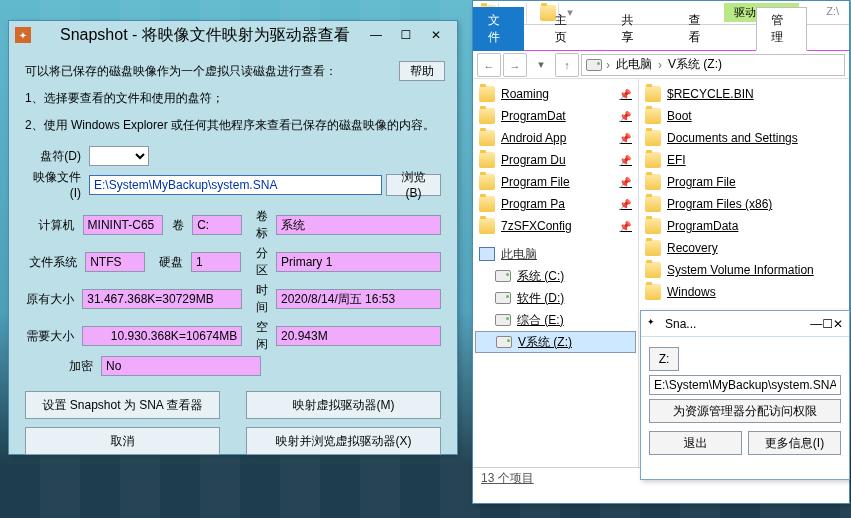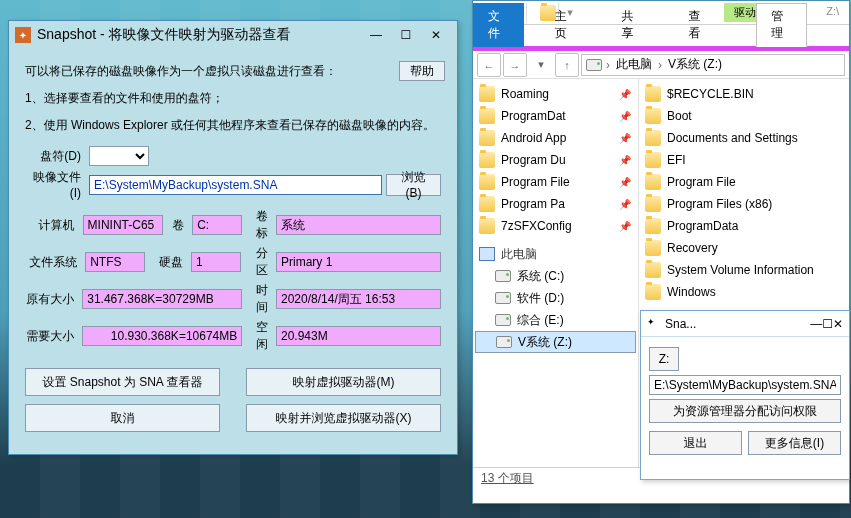--- a/index.html
+++ b/index.html
@@ -7,52 +7,52 @@
 body::before { content:""; position:absolute; inset:0; background:
   repeating-linear-gradient(90deg, rgba(255,255,255,0.02) 0 40px, rgba(255,255,255,0.05) 40px 80px);
 }
 
 .window { position: absolute; background: #fff; border: 1px solid #5a9bd4; box-shadow: 2px 2px 5px rgba(0,0,0,0.2); font-size: 12px; color: #000; }
 
 
 #win1 { left: 8px; top: 20px; width: 450px; height: 435px; background: #bde0e8; border-color: #4a8db4; }
 .titlebar { display:flex; align-items:center; height:28px; padding:0 6px; background:#bde0e8; }
 .titlebar .ticon { width:16px; height:16px; margin-right:6px; background:#d46a2a; display:inline-flex;align-items:center;justify-content:center; font-size:10px; color:#fff; }
-.titlebar .ttxt { flex:1; font-size:14px; }
+.titlebar .ttxt { flex:1; font-size:16px;margin-left:23px; }
 .titlebar .wbtn { width:30px; height:20px; display:inline-flex; align-items:center; justify-content:center; font-size:12px; }
 .body1 { padding: 10px 16px 6px 16px; }
 .para { margin: 4px 0 10px 0; }
 .row { display:flex; align-items:center; margin: 3px 0; gap:4px; }
 .lbl { display:inline-block; text-align:right; padding-right:4px; }
 .inp { height:20px; border:1px solid #8a9aaa; background:#fff; padding:0 4px; font-size:12px; }
 .inp.ro { background:#f0abfc; }
 .btn { height:20px; border:1px solid #8a9aaa; background:#e8f2f6; padding:0 10px; font-size:12px; display:inline-flex; align-items:center; justify-content:center; }
 .sel { height:20px; border:1px solid #8a9aaa; background:#fff; font-size:12px; padding:0 2px; }
 .helpbtn { position:absolute; right:12px; top:40px; }
 .btnbar { display:flex; justify-content:space-between; gap:10px; margin-top:15px; }
 .btnbar .col { display:flex; flex-direction:column; gap:8px; }
 .btnbar .btn { width: 195px; height:28px; }
 
 
 #win2 { left: 472px; top: 0px; width: 378px; height: 504px; border-color:#4a8db4; }
 .qat { height:24px; background:#fff; display:flex; align-items:center; padding:0 4px; border-bottom:1px solid #d0d0d0; }
 .qat .qbtn { width:22px; height:20px; display:flex; align-items:center; justify-content:center; font-size:11px; border-right:1px solid #ddd; }
-.ribbon { height:26px; display:flex; align-items:flex-end; border-bottom:5px solid #d946ef;gap:16px; }
+.ribbon { height:26px; display:flex; align-items:flex-end; border-bottom:1px solid #d946ef;gap:16px; }
 .rtab { padding:4px 14px 4px 14px; font-size:12px; border:1px solid transparent; position:relative; top:1px; }
 .rtab.active { background:#1979ca; color:#fff; }
 .rtab.mgr { background:#fff; border:1px solid #bfbfbf; border-bottom-color:#fff; }
 .addrbar { height:28px; display:flex; align-items:center; padding:0 4px; gap:2px; border-bottom:1px solid #e0e0e0; }
 .navb { width:24px;height:24px;border:1px solid #c0c0c0;border-radius:2px;display:flex;align-items:center;justify-content:center;font-size:11px;color:#666; }
 .addrbox { flex:1; height:22px; border:1px solid #c0c0c0; display:flex; align-items:center; padding:0 4px; gap:4px; font-size:12px; }
 .crumb { padding:0 2px; }
 .chev { color:#777; }
 .expsplit { display:flex; height: calc(100% - 28px - 26px - 60px); }
 .leftpane { width:166px; border-right:1px solid #e0e0e0; overflow:hidden; padding:4px 2px; }
 .rightpane { flex:1; overflow:hidden; padding:4px 2px; }
-.fitem { display:flex; align-items:center; height:22px; padding:0 4px; gap:6px; font-size:12px; white-space:nowrap; overflow:hidden; }
+.fitem { display:flex; align-items:center; height:22px; padding:0 4px; gap:6px; font-size:12px; white-space:nowrap; overflow:hidden;text-decoration:underline; }
 .fitem.sel { background:#cde8ff; }
 .fitem.hdr { font-weight:normal; color:#333; margin-top:6px; }
 .ficon { width:16px; height:16px; display:inline-flex; align-items:center; justify-content:center; font-size:11px; }
 .ficon.folder { background:linear-gradient(#ffe9a8,#f5c84c); border-radius:2px; position:relative; }
 .ficon.folder::before { content:""; position:absolute; top:-2px; left:1px; width:6px; height:3px; background:#f5c84c; border-radius:1px 1px 0 0; }
 .ficon.pc { width:16px;height:14px;border:1px solid #4a7bb5;background:#cfe4ff; }
 .ficon.drive { width:16px;height:12px;border:1px solid #888;background:#eee;border-radius:2px; position:relative; }
 .ficon.drive::after { content:""; position:absolute; right:1px; top:2px; width:3px;height:3px; background:#6b6; border-radius:50%; }
 .ficon.phone { width:10px; height:16px; border:1px solid #555; border-radius:2px; background:#eee; }
 .pin { color:#888; font-size:10px; margin-left:auto; }
@@ -118,20 +118,24 @@
       <span class="lbl" style="width:72px">原有大小</span>
       <input class="inp ro" style="width: 160px; text-align: left;" readonly="" value="31.467.368K=30729MB">
       <span class="lbl" style="width:34px">时间</span>
       <input class="inp ro" style="flex: 1 1 0%;" readonly="" value="2020/8/14/周五 16:53">
     </div>
     <div class="row">
       <span class="lbl" style="width:72px">需要大小</span>
       <input class="inp ro" style="width: 160px; text-align: right;" readonly="" value="10.930.368K=10674MB">
       <span class="lbl" style="width:34px">空闲</span>
       <input class="inp ro" style="flex: 1 1 0%;" readonly="" value="20.943M">
+    </div>
+    <div class="row">
+      <span class="lbl" style="width:72px">加密</span>
+      <input class="inp ro" style="width: 160px;" readonly="" value="No">
     </div>
 
     <div class="btnbar">
       <div class="col">
         <button class="btn">
             <span>设置 Snapshot 为 SNA 查看器</span>
           </button>
         <button class="btn">
             <span>取消</span>
           </button>

